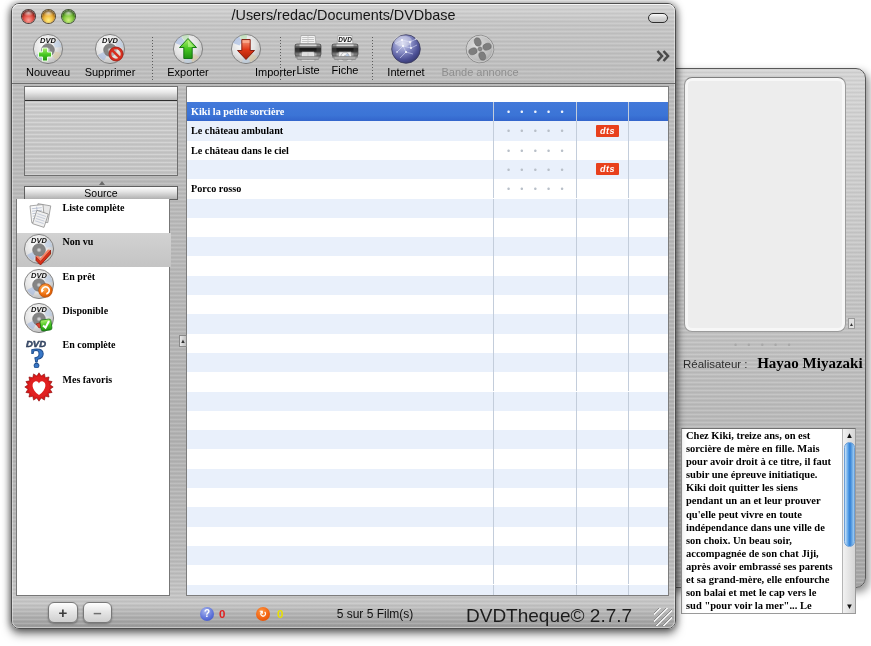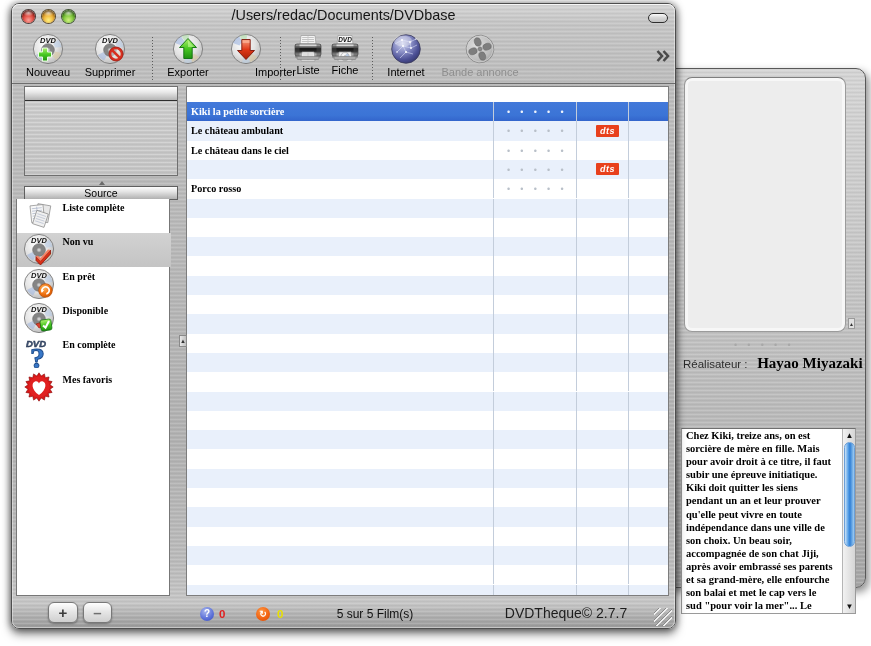--- a/index.html
+++ b/index.html
@@ -82,21 +82,21 @@
 
 #plus, #minus { position:absolute; top:598px; width:30px; height:21px; border:1px solid #787878; border-radius:6px;
   background:linear-gradient(180deg,#fefefe,#e6e6e6 45%,#cfcfcf); box-shadow:0 1px 2px rgba(0,0,0,.35); text-align:center; font-size:15px; font-weight:bold; color:#3c3c3c; line-height:19px; }
 #plus { left:36px; } #minus { left:71px; width:29px; color:#6f6f6f; }
 .badge { position:absolute; width:14px; height:14px; border-radius:50%; text-align:center; color:#fff; font-size:10px; font-weight:bold; line-height:14px; }
 #qmark { left:188px; top:603px; background:radial-gradient(circle at 40% 30%, #a8b6ee, #5a6fd8 60%, #3a4db8); }
 #loop { left:244px; top:603px; background:radial-gradient(circle at 40% 30%, #ff9540, #f06010 60%, #d84c05); font-size:9px; }
 #num1 { position:absolute; left:207px; top:604px; color:#e02020; font-size:11.5px; font-weight:bold; }
 #num2 { position:absolute; left:265px; top:604px; color:#e8e000; font-size:11.5px; font-weight:bold; }
 #count { position:absolute; left:283px; top:603px; width:160px; text-align:center; font-size:12px; color:#111; }
-#brand { position:absolute; left:454px; top:601px; width:200px; text-align:center; font-size:14px; color:#1d1d1d; }
+#brand { position:absolute; left:454px; top:601px; width:200px; font-size:19px; color:#1d1d1d; }
 #grip { position:absolute; right:3px; bottom:2px; width:18px; height:18px;
   background-image: repeating-linear-gradient(135deg, transparent 0 3px, #8a8a8a 3px 4px, #efefef 4px 5px); border-bottom-right-radius:7px; }
 </style>
 </head>
 <body>
 <div id="stage">
 
   <div id="drawer"></div>
   <div id="poster"></div>
   <div style="position:absolute; left:848px; top:318px; width:7px; height:11px; background:#e0e0e0; border:1px solid #9a9a9a; font-size:5px; color:#333; text-align:center; line-height:10px;">▲</div>

